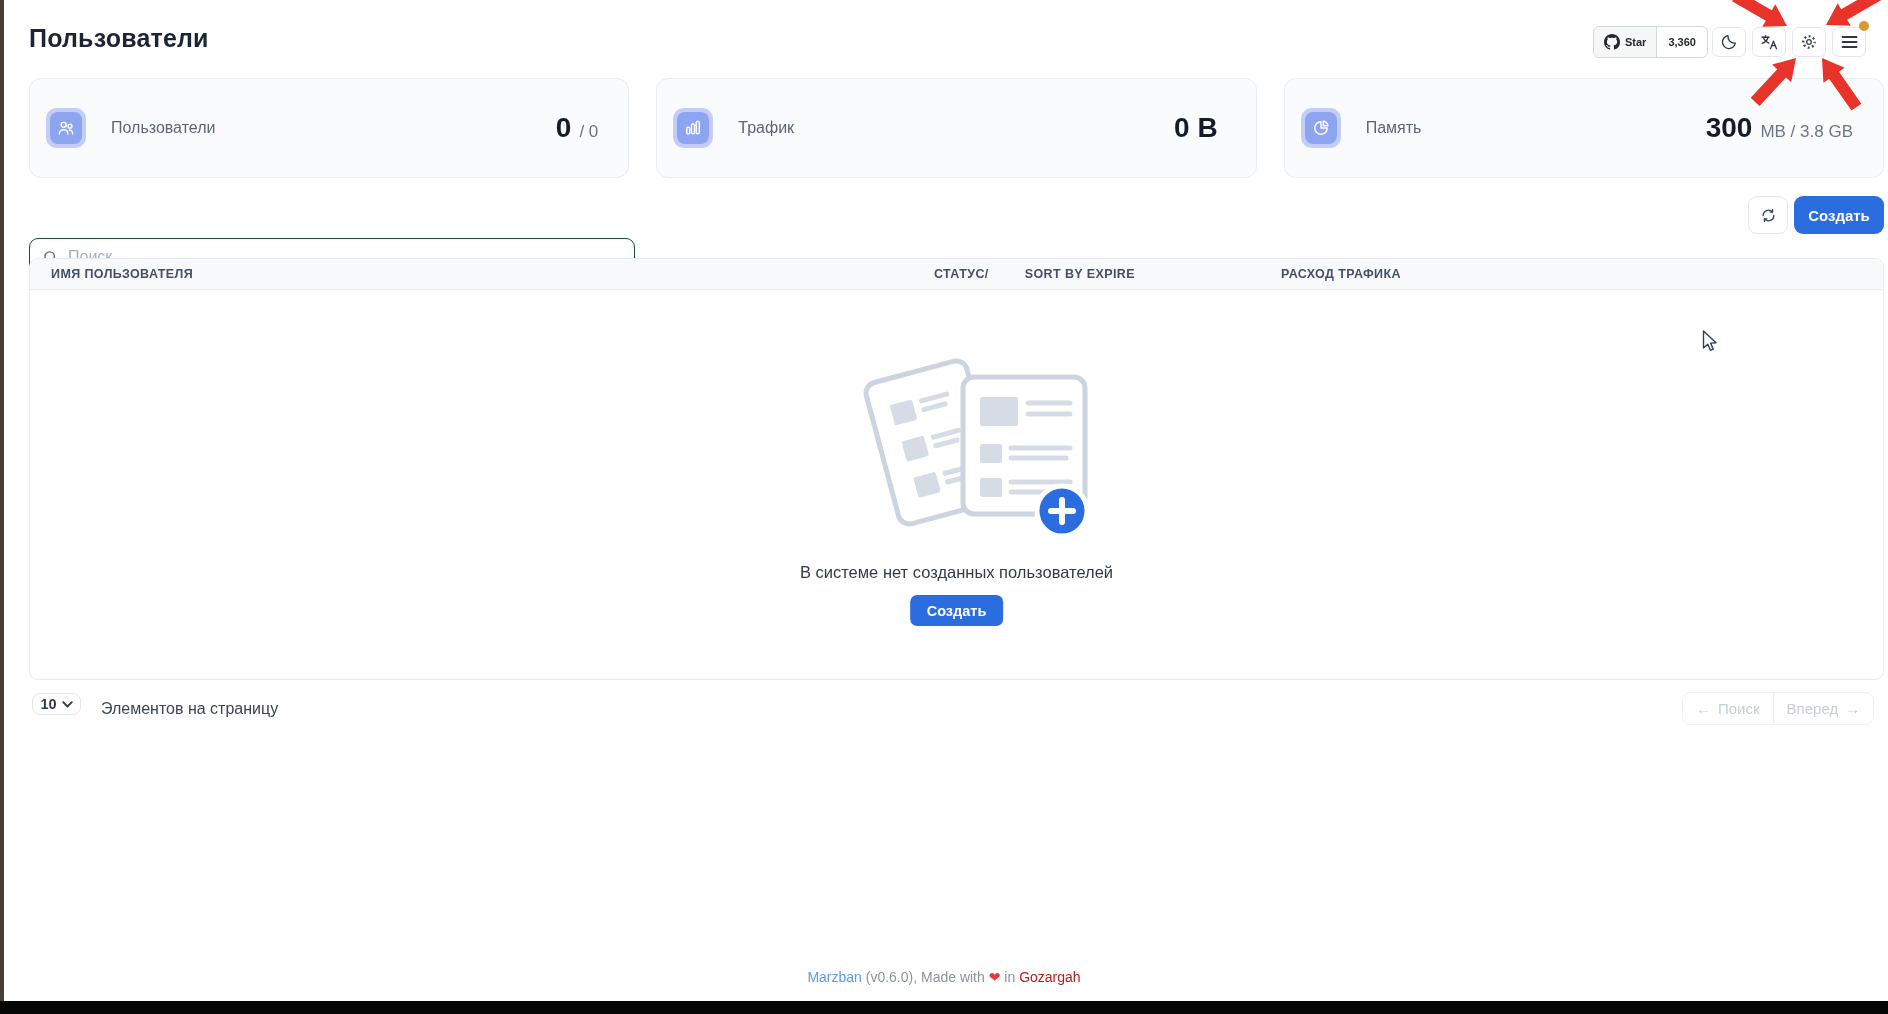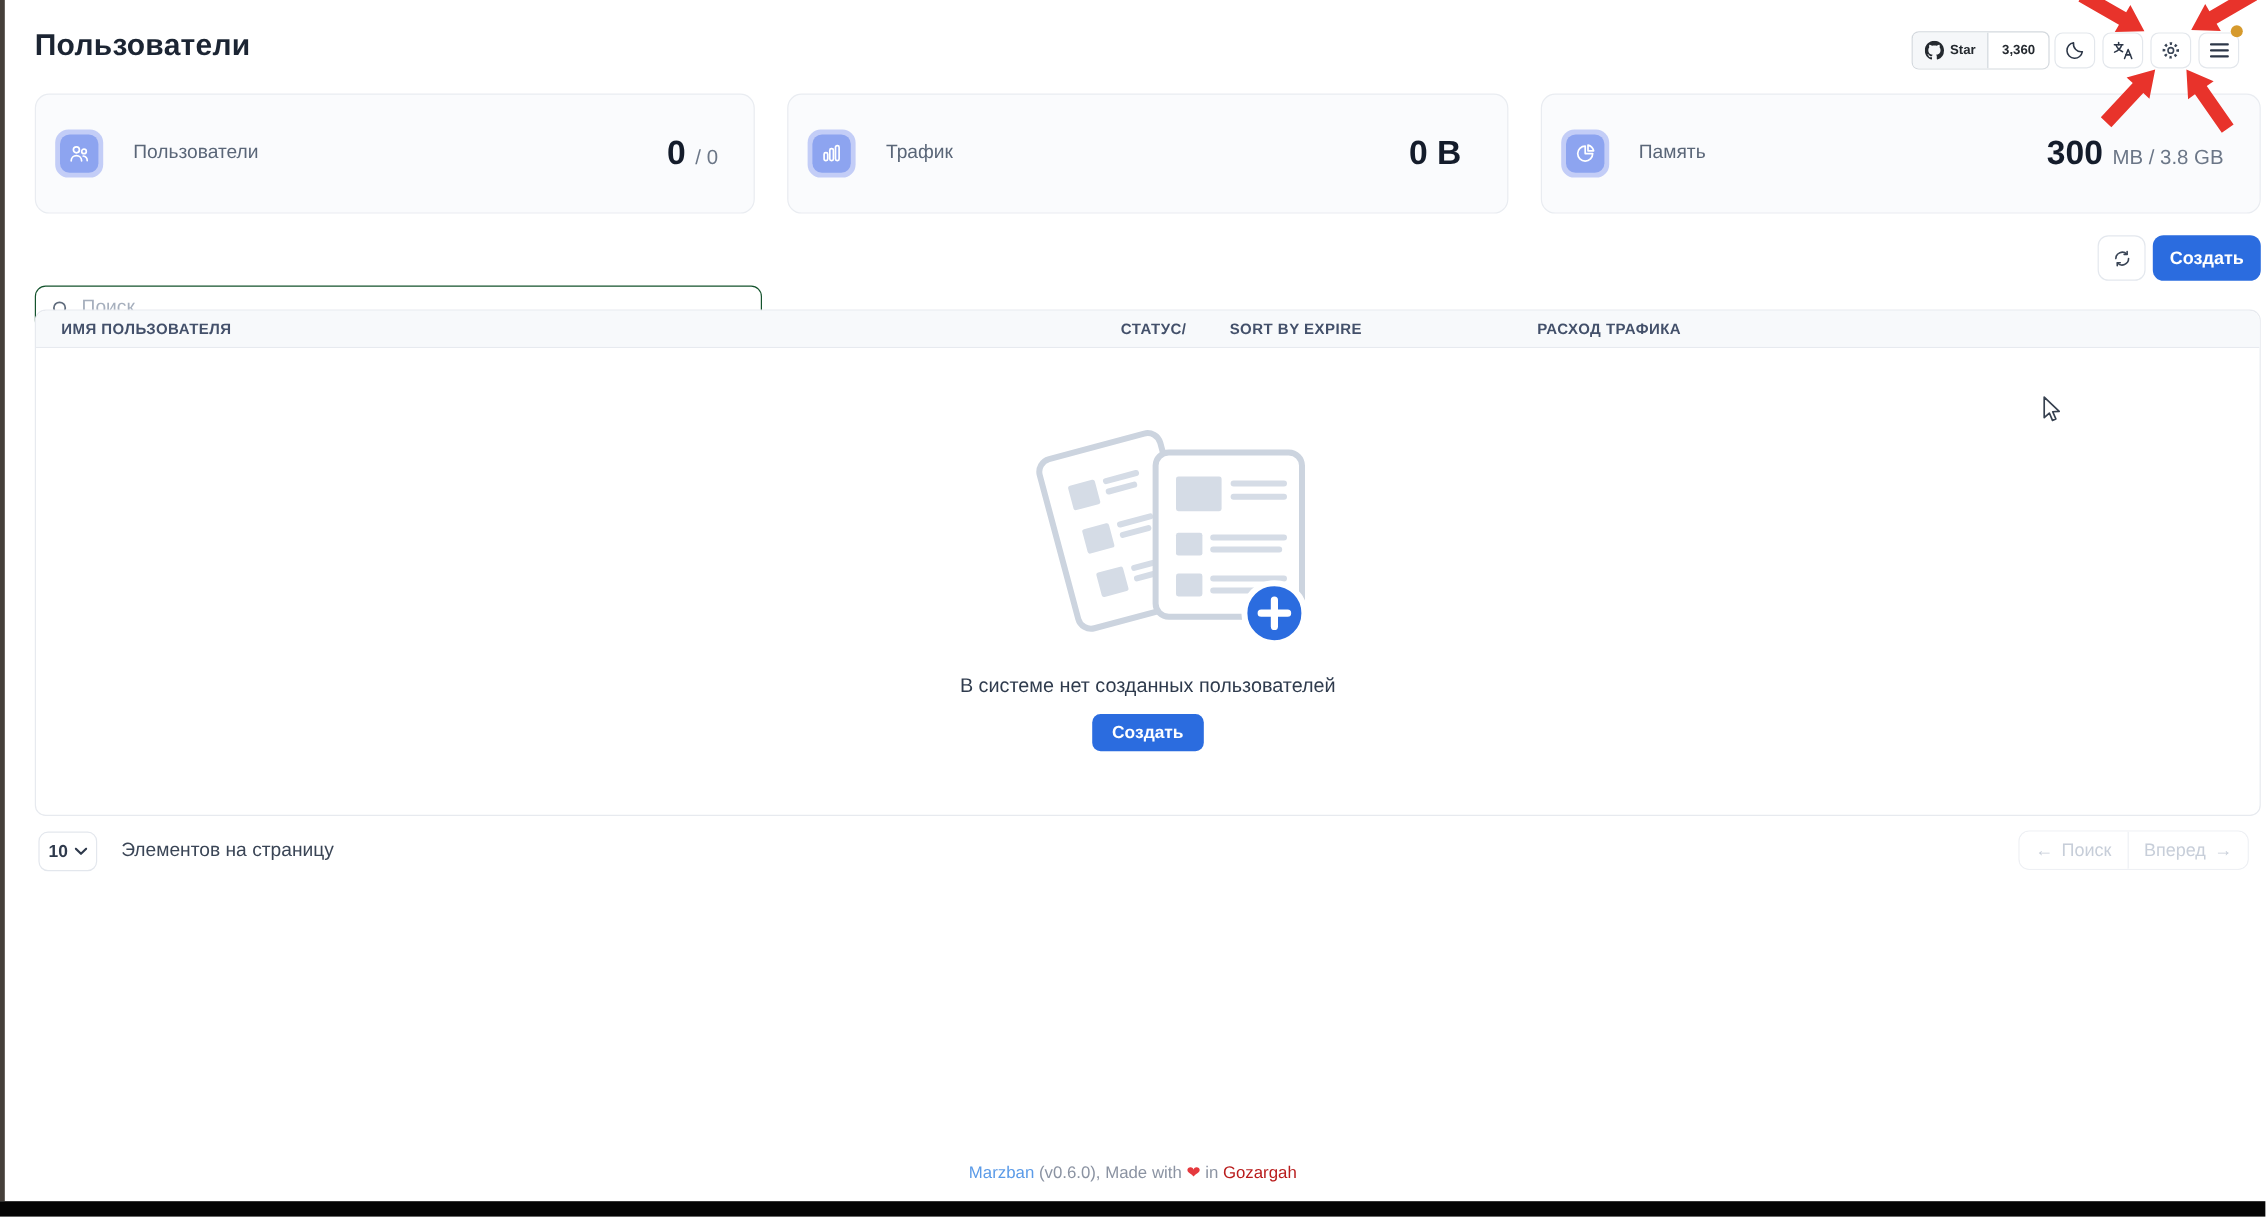--- a/index.html
+++ b/index.html
@@ -53,21 +53,21 @@
   .th-status-group { position:absolute; left:904px; display:flex; gap:0; }
   .th-traffic { position:absolute; left:1251px; }
   .th-sort { cursor:pointer;margin-left:36px; }
 
   .empty-illustration { position:absolute; left:820px; top:88px; }
   .empty-msg { position:absolute; left:0; width:100%; top:304px; text-align:center; font-size:16.5px; color:#2f3b4d; }
   .empty-create-btn { position:absolute; left:50%; transform:translateX(-50%); top:336px; height:31px; padding:0 17px;
     border:none; border-radius:7px; color:#fff; font-size:14.5px; font-weight:700; font-family:inherit; cursor:pointer; }
 
   
-  .page-size-btn { position:absolute; left:32px; top:693px; width:49px; height:33px; border:1px solid #e3e7ed;
+  .page-size-btn { position:absolute; left:32px; top:693px; width:49px; height:22px; border:1px solid #e3e7ed;
     border-radius:8px; background:#fff; display:flex; align-items:center; justify-content:center; gap:5px;
     font-size:14.5px; font-weight:600; color:#2f3a4c; font-family:inherit; cursor:pointer; }
   .page-size-label { position:absolute; left:101px; top:700px; font-size:16px; font-weight:500; color:#3a4556; }
   .pager { position:absolute; left:1682px; top:692px; display:flex; border:1px solid #eef0f4; border-radius:9px; overflow:hidden; }
   .pager-btn { height:31px; padding:0 13px; background:#fff; border:none; display:flex; align-items:center; gap:7px;
     font-size:15px; color:#c7ced9; font-family:inherit; cursor:pointer; }
   .pager-btn + .pager-btn { border-left:1px solid #eef0f4; }
 
   
   .footer { position:absolute; left:0; top:969px; width:1888px; text-align:center; font-size:14px; color:#8b93a2; }

